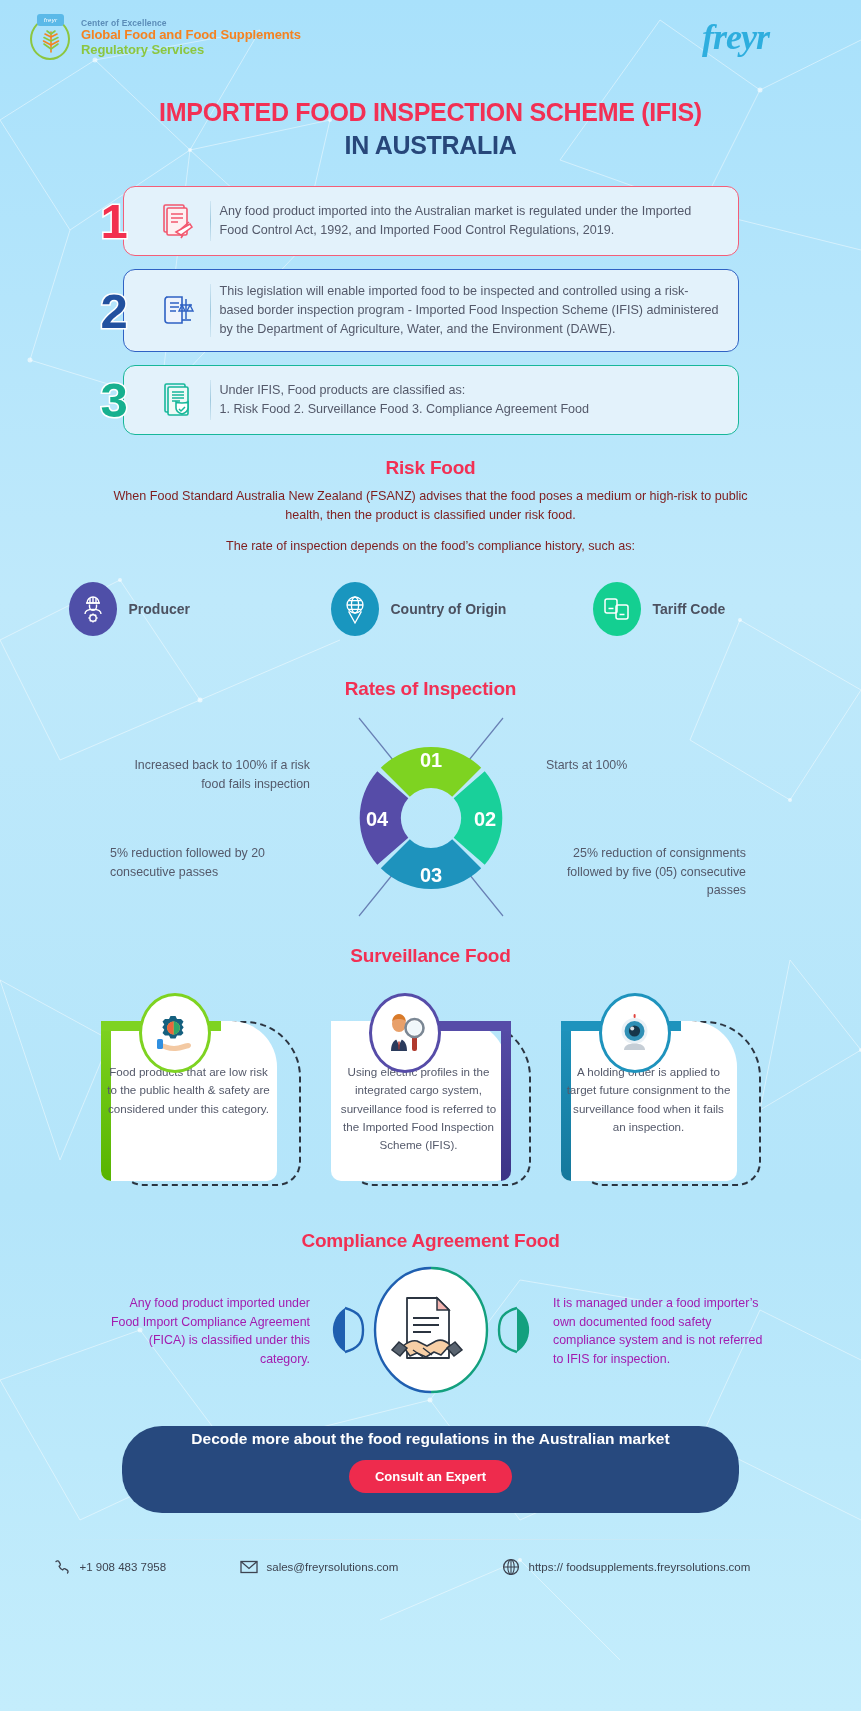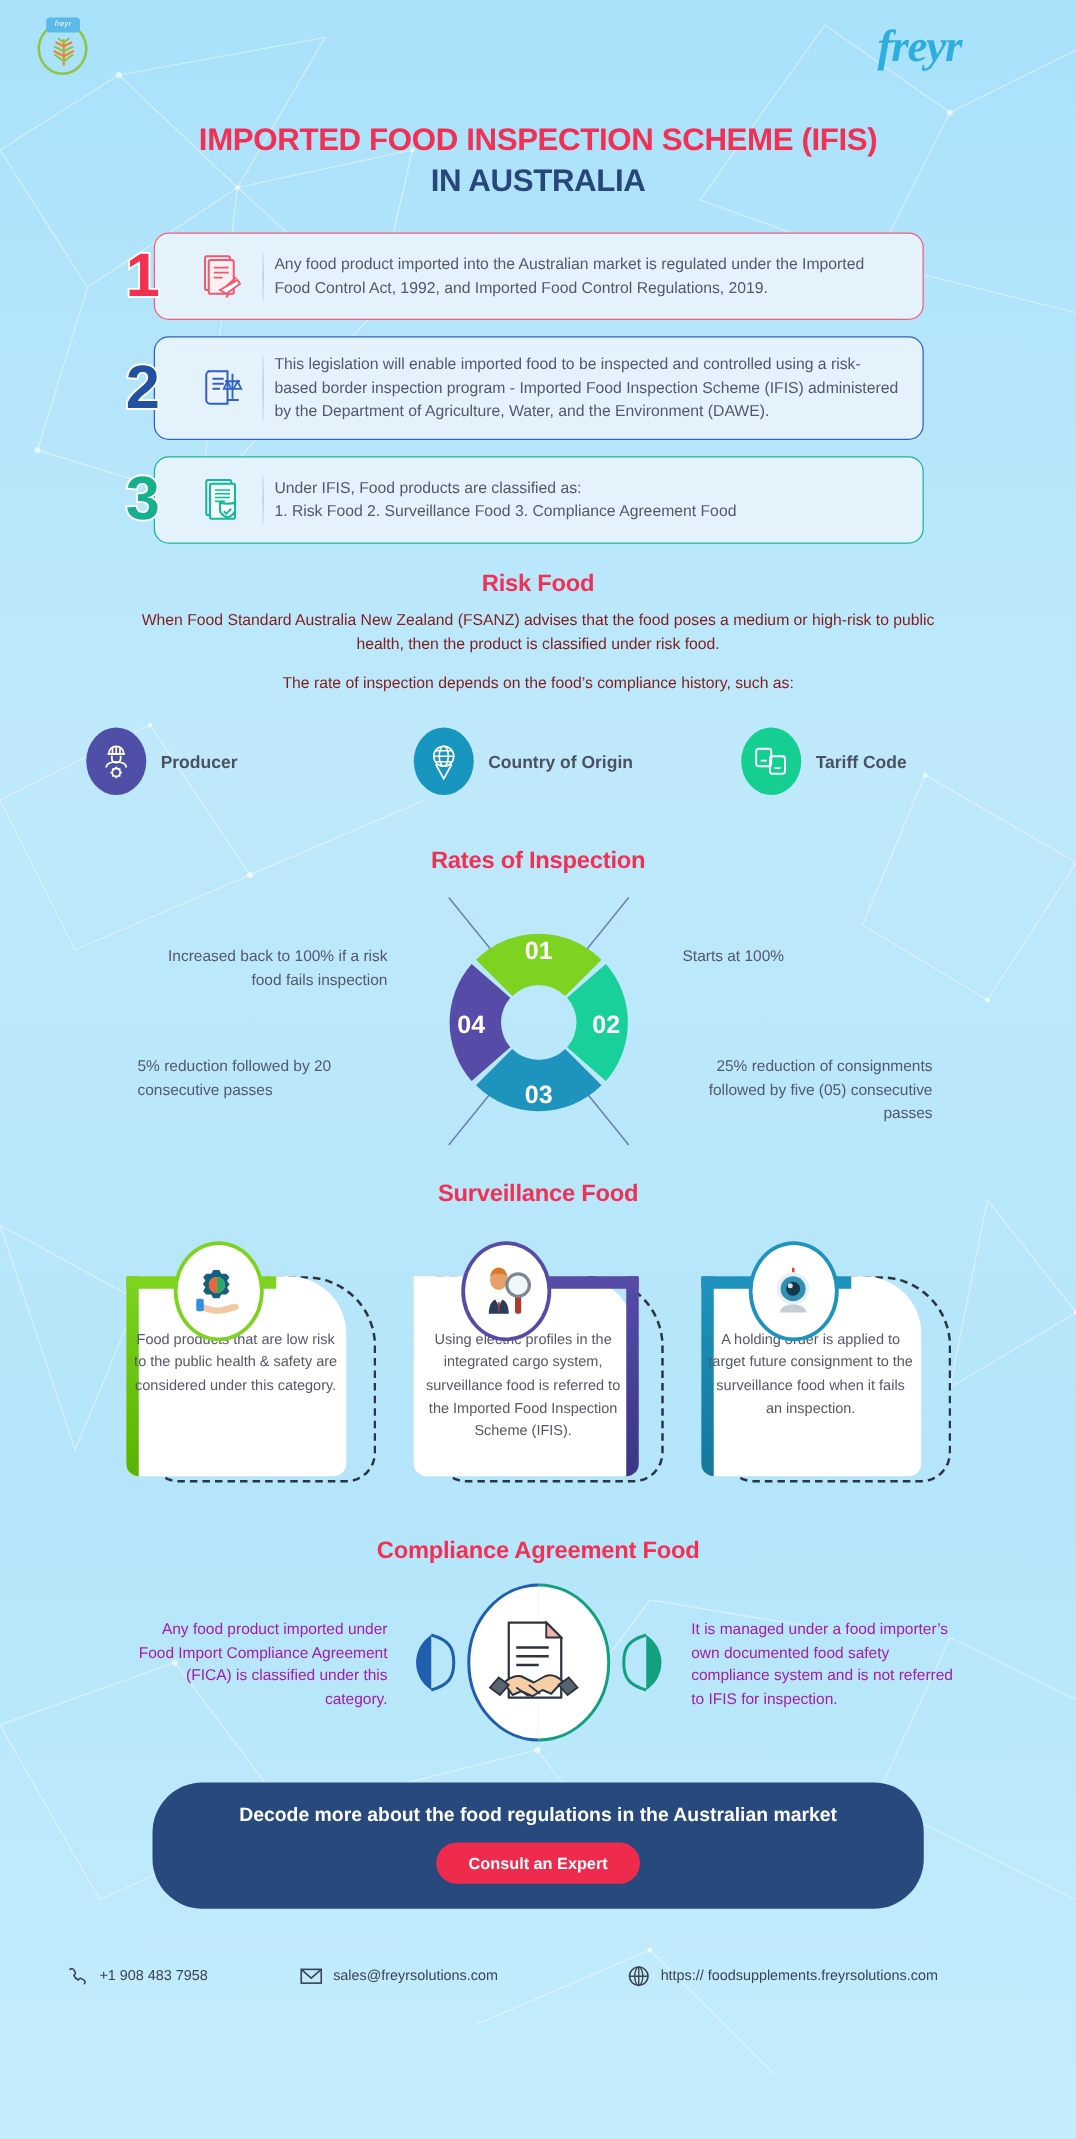--- a/index.html
+++ b/index.html
@@ -110,21 +110,21 @@
   
   .comp-block { position:relative; height: 140px; margin-top: 20px; }
   .comp-txt { position:absolute; top: 22px; width: 210px; font-size: 12.4px; line-height:1.5; color:#a21caf; }
   .comp-l { left: 100px; text-align: right; }
   .comp-r { left: 553px; text-align: left; }
   .comp-center { position:absolute; left:50%; top:-12px; transform:translateX(-50%); }
 
   
   .cta {
     width: 617px; margin: 14px auto 0; background:#27497e; border-radius: 40px;
-    padding: 18px 0 20px; text-align:center;
+    padding: 4px 0 20px; text-align:center;
   }
   .cta-line { color:#fff; font-size: 15.5px; font-weight: 700; }
   .cta-btn {
     display:inline-block; margin-top: 12px; background:#ee2b4d; color:#fff;
     font-size: 13px; font-weight: 700; padding: 9px 26px; border-radius: 18px;
     border: none; cursor: pointer; font-family:"Liberation Sans", sans-serif;
   }
 
   
   .foot-rule { width: 790px; height:1px; margin: 26px auto 0;
@@ -202,20 +202,25 @@
           <g stroke-linecap="round" stroke-width="1.6" fill="none">
             <path d="M11 24 L11 4" stroke="#f58220"></path>
             <path d="M11 21 L4 16 M11 21 L18 16" stroke="#8cc63f"></path>
             <path d="M11 17 L3.5 13 M11 17 L18.5 13" stroke="#f58220"></path>
             <path d="M11 13 L4 9.5 M11 13 L18 9.5" stroke="#8cc63f"></path>
             <path d="M11 9 L5 6 M11 9 L17 6" stroke="#f58220"></path>
             <path d="M11 6 L7 3 M11 6 L15 3" stroke="#8cc63f"></path>
           </g>
         </svg>
       </div>
+      <div class="coe-text">
+        <div class="coe-l1">Center of Excellence</div>
+        <div class="coe-l2">Global Food and Food Supplements</div>
+        <div class="coe-l3">Regulatory Services</div>
+      </div>
     </div>
     <div class="freyr">freyr</div>
   </div>
 
   <div class="title-wrap">
     <div class="title-1">IMPORTED FOOD INSPECTION SCHEME (IFIS)</div>
     <div class="title-2">IN AUSTRALIA</div>
   </div>
 
   <div class="cards">

